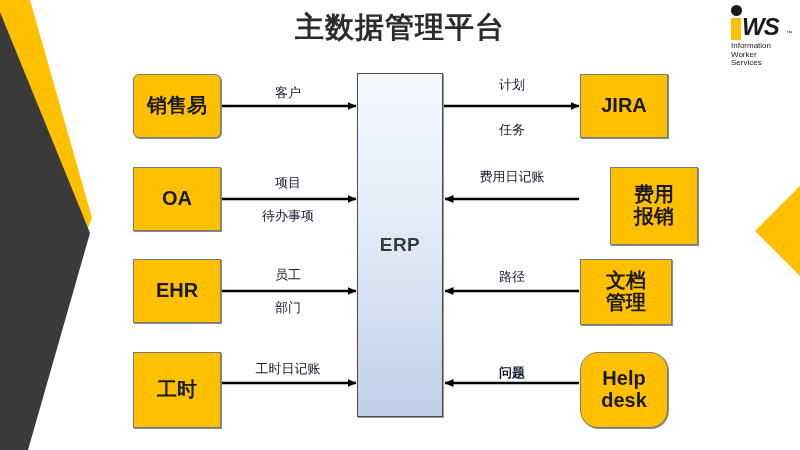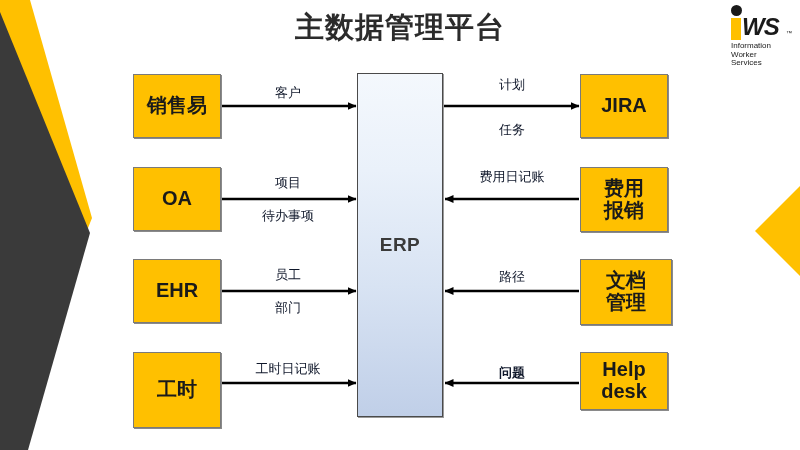--- a/index.html
+++ b/index.html
@@ -194,53 +194,53 @@
     <line x1="221" y1="291" x2="356" y2="291" stroke="#000" stroke-width="2.4" marker-end="url(#ahR)"></line>
     <line x1="221" y1="383" x2="356" y2="383" stroke="#000" stroke-width="2.4" marker-end="url(#ahR)"></line>
 
     <line x1="444" y1="106" x2="579" y2="106" stroke="#000" stroke-width="2.4" marker-end="url(#ahR)"></line>
 
     <line x1="579" y1="199" x2="445" y2="199" stroke="#000" stroke-width="2.4" marker-end="url(#ahL)"></line>
     <line x1="579" y1="291" x2="445" y2="291" stroke="#000" stroke-width="2.4" marker-end="url(#ahL)"></line>
     <line x1="579" y1="383" x2="445" y2="383" stroke="#000" stroke-width="2.4" marker-end="url(#ahL)"></line>
   </svg>
 
-  <div class="node cn" style="left:133px; top:74px; width:88px; height:64px;">
+  <div class="node cn" style="left:133px; top:74px; width:88px; height:64px;border-radius:6px;">
     <span class="node-label">销售易</span>
   </div>
   <div class="node en" style="left:133px; top:167px; width:88px; height:64px;">
     <span class="node-label">OA</span>
   </div>
   <div class="node en" style="left:133px; top:259px; width:88px; height:64px;">
     <span class="node-label">EHR</span>
   </div>
   <div class="node cn" style="left:133px; top:352px; width:88px; height:76px;">
     <span class="node-label">工时</span>
   </div>
 
   <div id="erp-box">
     <span class="erp-label">ERP</span>
   </div>
 
   <div class="node en" style="left:580px; top:74px; width:88px; height:64px;justify-content:center;">
     <span class="node-label">JIRA</span>
   </div>
-  <div class="node two-line" style="left:580px; top:167px; width:88px; height:65px;">
+  <div class="node two-line" style="left:610px; top:167px; width:88px; height:78px;">
     <span class="node-label">
       <span>费用</span><br>
       <span>报销</span>
     </span>
   </div>
   <div class="node two-line" style="left:580px; top:259px; width:92px; height:66px;">
     <span class="node-label">
       <span>文档</span><br>
       <span>管理</span>
     </span>
   </div>
-  <div class="node two-line" style="left:580px; top:352px; width:88px; height:58px;">
+  <div class="node two-line" style="left:580px; top:352px; width:88px; height:76px;border-radius:18px;">
     <span class="node-label">
       <span>Help</span><br>
       <span>desk</span>
     </span>
   </div>
 
   <div class="caption" style="left:288px; top:84px;">客户</div>
 
   <div class="caption" style="left:288px; top:174px;">项目</div>
   <div class="caption" style="left:288px; top:207px;">待办事项</div>

